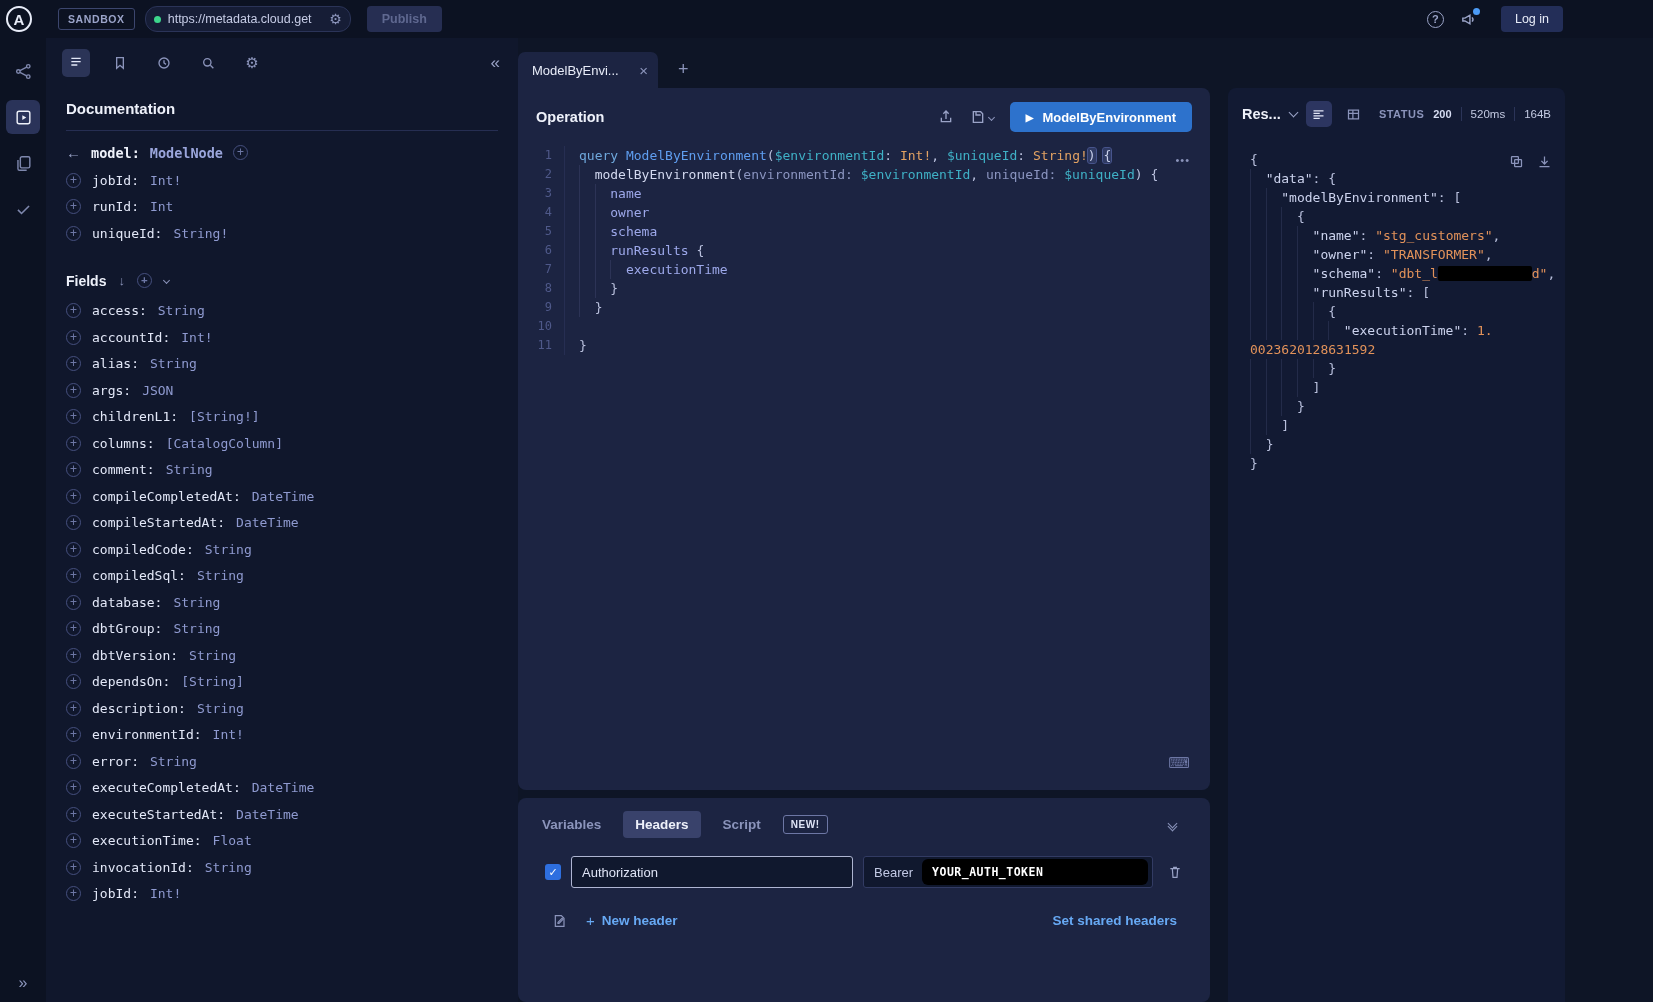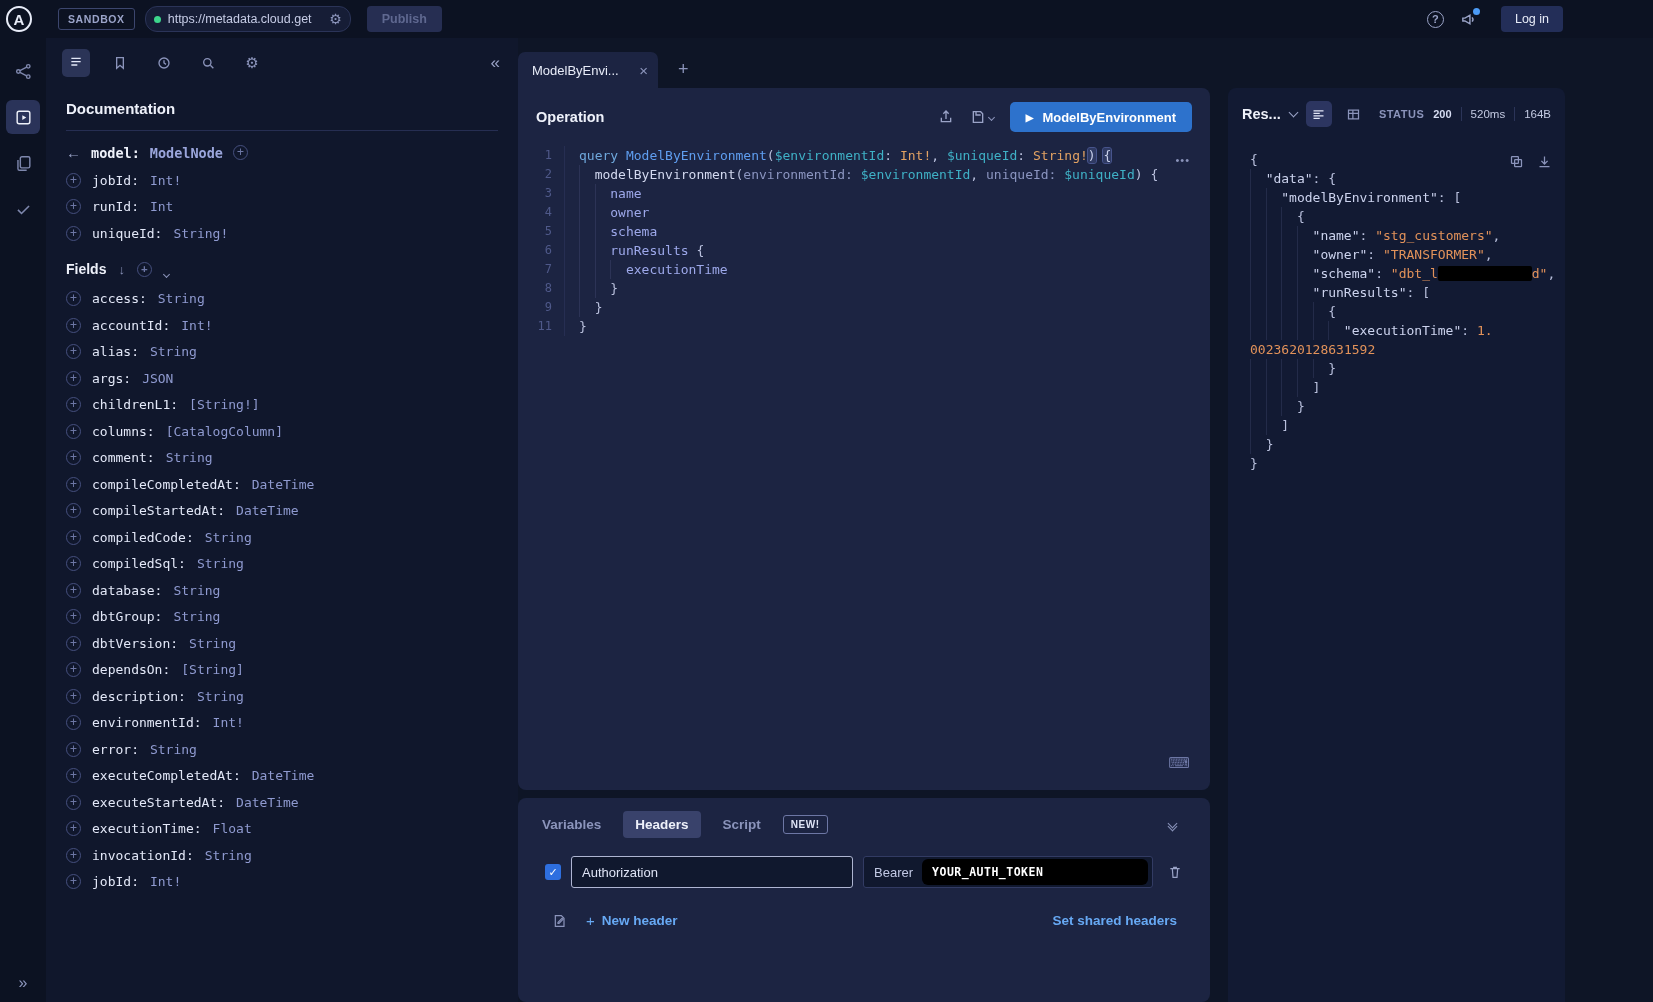--- a/index.html
+++ b/index.html
@@ -44,21 +44,21 @@
   .glyph-collapse-left::before{content:"«"}
   .docs-collapse{margin-left:auto;color:#9aa3c7;font-size:17px}
   .docs-body{padding:0 20px;overflow:hidden;flex:1}
   .docs-title{font-size:15px;font-weight:bold;color:#eef1fa;padding:12px 0 13px;border-bottom:1px solid #262e52}
   .docs-breadcrumb{display:flex;align-items:center;gap:10px;margin:13px 0 6px;font-family:"DejaVu Sans Mono",monospace;font-size:13.5px}
   .glyph-back::before{content:"←"}
   .back{color:#9aa3c7;font-size:15px;font-family:"Liberation Sans",sans-serif}
   .bc-label{font-weight:bold;color:#eef1fa}
   .bc-type{font-weight:bold;color:#9aa5db}
   .docs-section-title{font-size:14px;font-weight:bold;color:#eef1fa;margin:22px 0 9px}
-  .fields-head{display:flex;align-items:flex-end;gap:12px;margin-top:14px}
+  .fields-head{display:flex;align-items:center;gap:12px;margin-top:26px}
   .glyph-down-arrow::before{content:"↓"}
   .sort{color:#8b94bb;font-weight:normal;font-size:13px}
   .plus-circle{width:15px;height:15px;border:1.2px solid #454f7e;border-radius:50%;color:#6d77a5;font-size:11.5px;line-height:12px;text-align:center;flex:none;display:inline-block}
   .plus-circle::before{content:"+"}
   .doc-row{height:26.5px;display:flex;align-items:center;gap:11px;font-family:"DejaVu Sans Mono",monospace;font-size:13px}
   .f-name{color:#e3e8f8}
   .f-type{color:#8f9ad0}
 
   
   .center{width:710px;flex:none;display:flex;flex-direction:column;min-width:0;padding-right:18px}
@@ -439,20 +439,24 @@
             </div>
             <div class="code-line">
               <span class="ln">8</span>
               <span class="lc"><span class="tok-ind">  </span><span class="tok-ind">  </span><span class="tok-p">}</span></span>
             </div>
             <div class="code-line">
               <span class="ln">9</span>
               <span class="lc"><span class="tok-ind">  </span><span class="tok-p">}</span></span>
             </div>
             <div class="code-line">
+              <span class="ln">10</span>
+              <span class="lc"></span>
+            </div>
+            <div class="code-line">
               <span class="ln">11</span>
               <span class="lc"><span class="tok-p">}</span></span>
             </div>
           </div>
         <span class="editor-menu glyph-dots"></span>
         <span class="kbd-hint glyph-kbd"></span>
       </div>
 
       <div class="bottom-card">
         <div class="bc-tabs">

